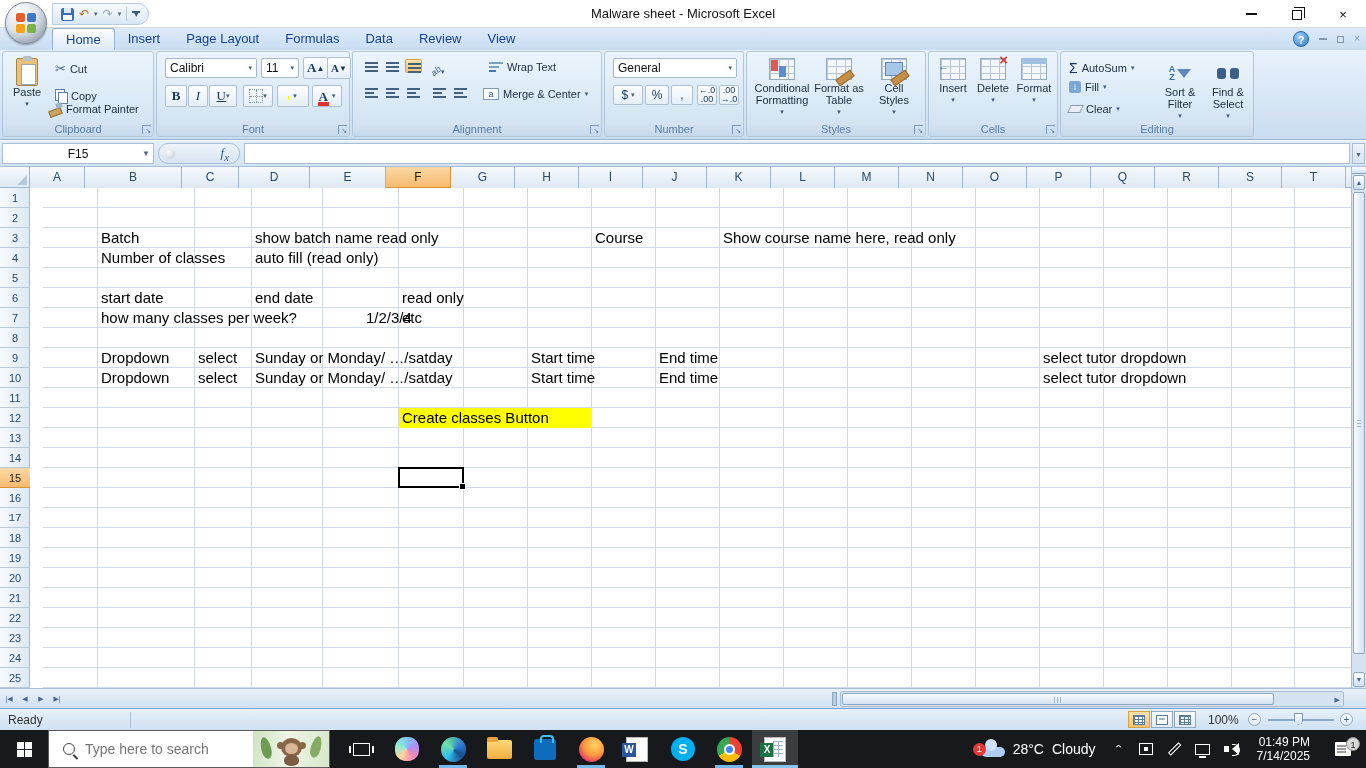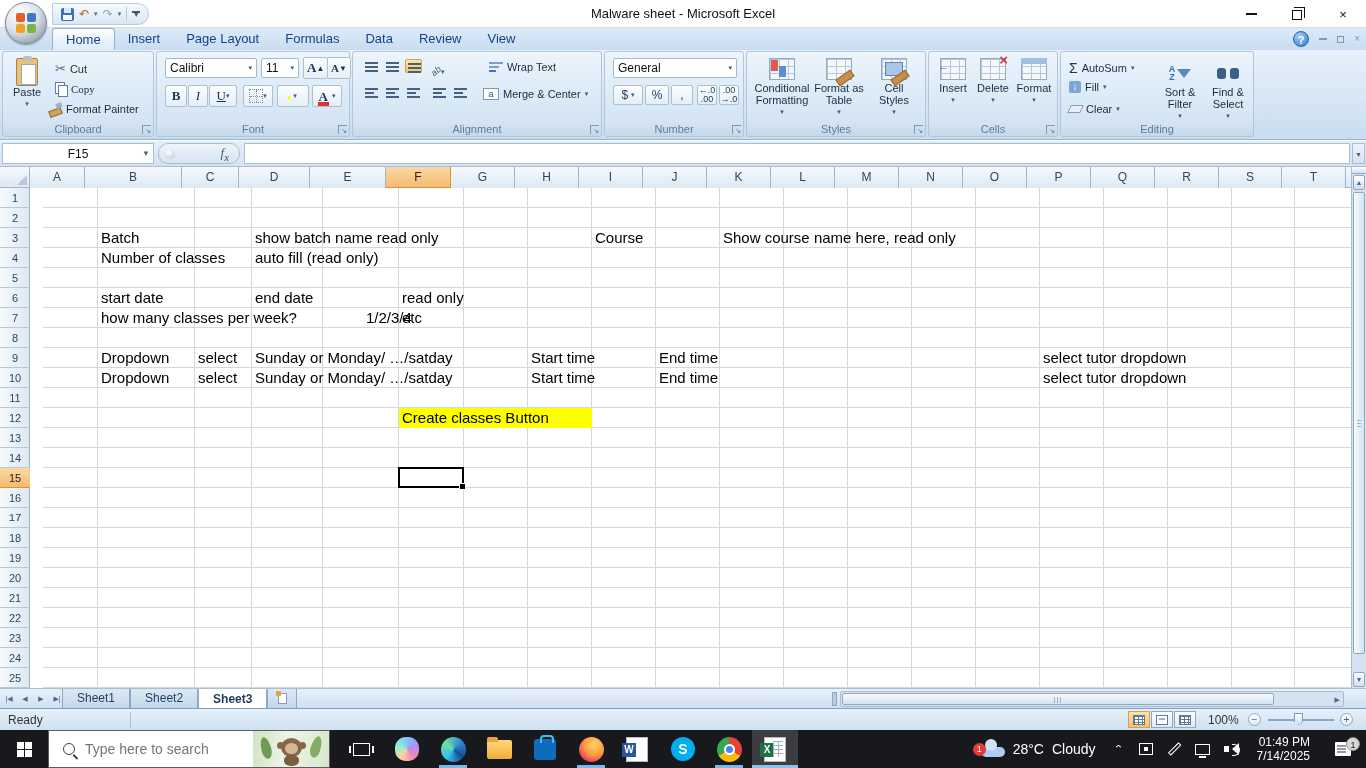--- a/index.html
+++ b/index.html
@@ -362,21 +362,21 @@
     <div class="rgroup" style="left:2px;width:152px;">
       <div class="rbig" style="left:6px;top:6px;width:36px;">
         <span class="ic-paste"></span>
         <span>Paste</span>
           <span class="dda">▾</span>
       </div>
       <div class="rsmall" style="left:52px;top:9px;">
         <span class="ic-cut">✂</span>
           <span>Cut</span>
       </div>
-      <div class="rsmall" style="left:52px;top:30px;font-family:Liberation Serif, serif;">
+      <div class="rsmall" style="left:52px;top:37px;">
         <span class="ic-copy"></span>
           <span>Copy</span>
       </div>
       <div class="rsmall" style="left:46px;top:51px;">
         <span class="ic-brush"></span>
           <span>Format Painter</span>
       </div>
       <div class="glabel">Clipboard</div>
       <div class="launcher">↘</div>
     </div>
@@ -717,28 +717,20 @@
     <div class="sbtn" style="bottom:1px;">▼</div>
   </div>
 
   <div class="tabbar">
     <div class="navbtns">
       <span class="navb">|◀</span>
       <span class="navb">◀</span>
       <span class="navb">▶</span>
       <span class="navb">▶|</span>
     </div>
-    <div class="stabs">
-        <span class="stab">Sheet1</span>
-        <span class="stab">Sheet2</span>
-        <span class="stab active">Sheet3</span>
-        <span class="instab">
-          <span class="pg"></span>
-        </span>
-      </div>
     <div class="hsplit"></div>
     <div class="htrack">
       <div class="hthumb"></div>
       <span class="harr">▶</span>
     </div>
   </div>
 
   <div class="statusbar">
     <span class="status-mode">Ready</span>
     <span class="status-sep"></span>

